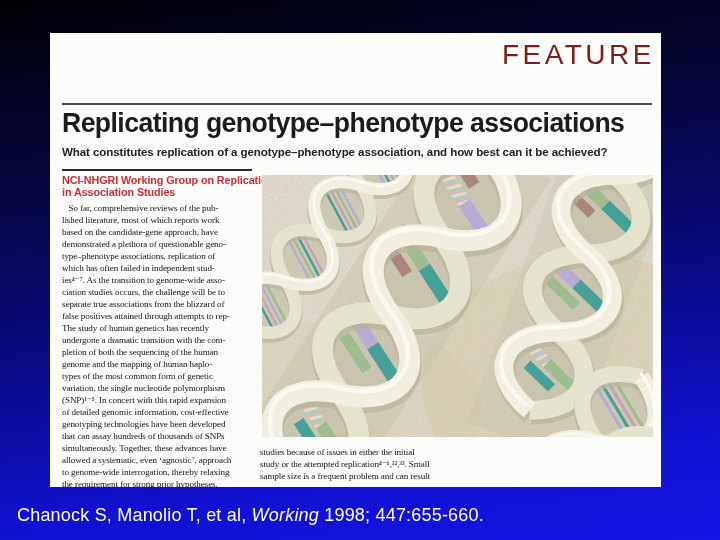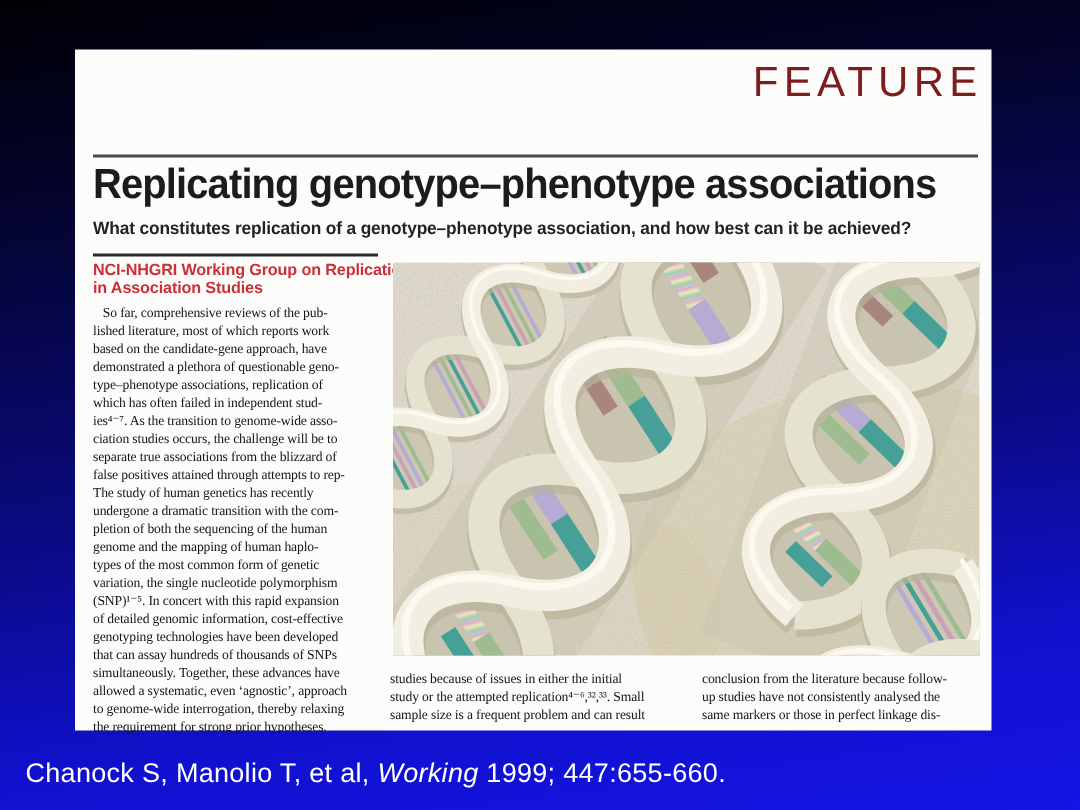--- a/index.html
+++ b/index.html
@@ -187,19 +187,16 @@
         <use href="#helixA" transform="translate(130,140) rotate(33) scale(0.95)"></use>
         <use href="#helixA" transform="translate(325,78) rotate(20) scale(0.85)"></use>
         <use href="#helixB" transform="translate(290,330) rotate(35) scale(0.8)"></use>
         <use href="#helixB" transform="translate(310,390) rotate(35) scale(0.8)"></use>
       </svg>
     </div>
 
     <div class="col-mid body">studies because of issues in either the initial
 study or the attempted replication⁴⁻⁶,³²,³³. Small
 sample size is a frequent problem and can result</div>
-    <div class="col-right body">conclusion from the literature because follow-
-up studies have not consistently analysed the
-same markers or those in perfect linkage dis-</div>
   </div>
 
-  <div class="citation"><span>Chanock S, Manolio T, et al, </span><i>Working</i><span> 1999; 447:655-660.</span></div>
+  <div class="citation"><span>Chanock S, Manolio T, et al, </span><i>Working</i><span> 1998; 447:655-660.</span></div>
 </div>
 
 </body></html>

